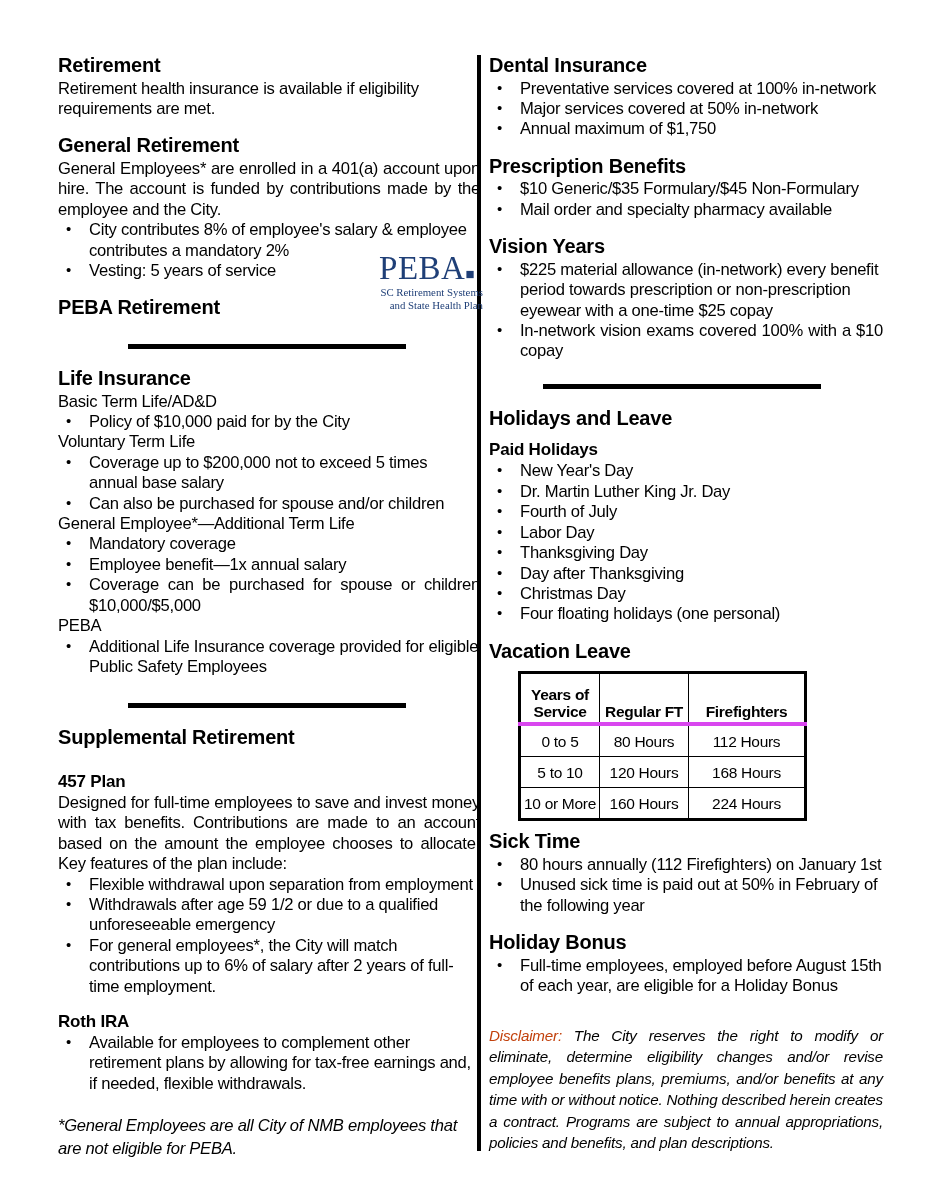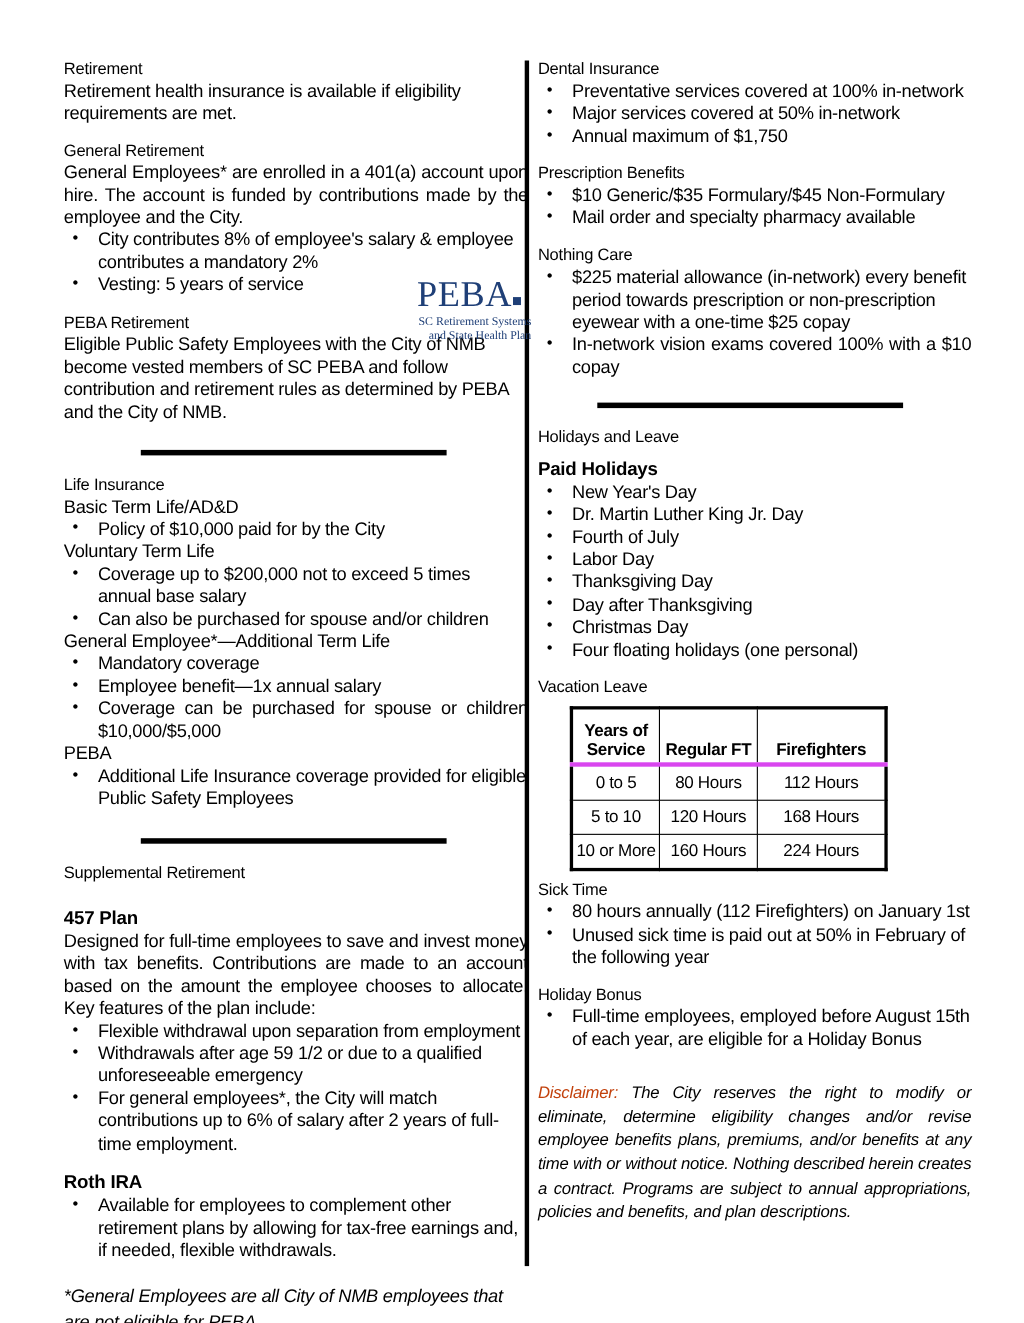--- a/index.html
+++ b/index.html
@@ -43,22 +43,22 @@
     position: absolute;
     left: 477px;
     top: 55px;
     width: 4px;
     height: 1096px;
     background: #000000;
   }
 
   
   h2.sec-title {
-    font-size: 15px;
-    font-weight: normal;
+    font-size: 20px;
+    font-weight: bold;
     margin: 0 0 1px 0;
     line-height: 1.18;
     letter-spacing: -0.2px;
   }
   h3.sub-title {
     font-size: 17px;
     font-weight: bold;
     margin: 0 0 1px 0;
     line-height: 1.18;
     letter-spacing: -0.2px;
@@ -231,21 +231,20 @@
     <h2 class="sec-title">General Retirement</h2>
     <p class="body just">General Employees* are enrolled in a 401(a) account upon hire. The account is funded by contributions made by the employee and the City.</p>
     <ul class="bullets">
       <li>City contributes 8% of employee's salary &amp; employee contributes a mandatory 2%</li>
       <li>Vesting: 5 years of service</li>
     </ul>
 
     <div class="gap-md"></div>
 
     <h2 class="sec-title">PEBA Retirement</h2>
-    <p class="body">Eligible Public Safety Employees with the City of NMB become vested members of SC PEBA and follow contribution and retirement rules as determined by PEBA and the City of NMB.</p>
 
     <div class="hrule-wrap" style="margin-top:24px;">
       <div class="hrule left-rule"></div>
     </div>
 
     <div class="gap-sm"></div>
 
     <h2 class="sec-title">Life Insurance</h2>
 
     <p class="plain-lead">Basic Term Life/AD&amp;D</p>
@@ -320,21 +319,21 @@
     <div class="gap-md"></div>
 
     <h2 class="sec-title">Prescription Benefits</h2>
     <ul class="bullets">
       <li>$10 Generic/$35 Formulary/$45 Non-Formulary</li>
       <li>Mail order and specialty pharmacy available</li>
     </ul>
 
     <div class="gap-md"></div>
 
-    <h2 class="sec-title">Nothing Care</h2>
+    <h2 class="sec-title">Vision Years</h2>
     <ul class="bullets">
       <li>$225 material allowance (in-network) every benefit period towards prescription or non-prescription eyewear with a one-time $25 copay</li>
       <li class="just">In-network vision exams covered 100% with a $10 copay</li>
     </ul>
 
     <div class="hrule-wrap" style="margin-top:22px;">
       <div class="hrule right-rule"></div>
     </div>
 
     <div class="gap-sm"></div>

